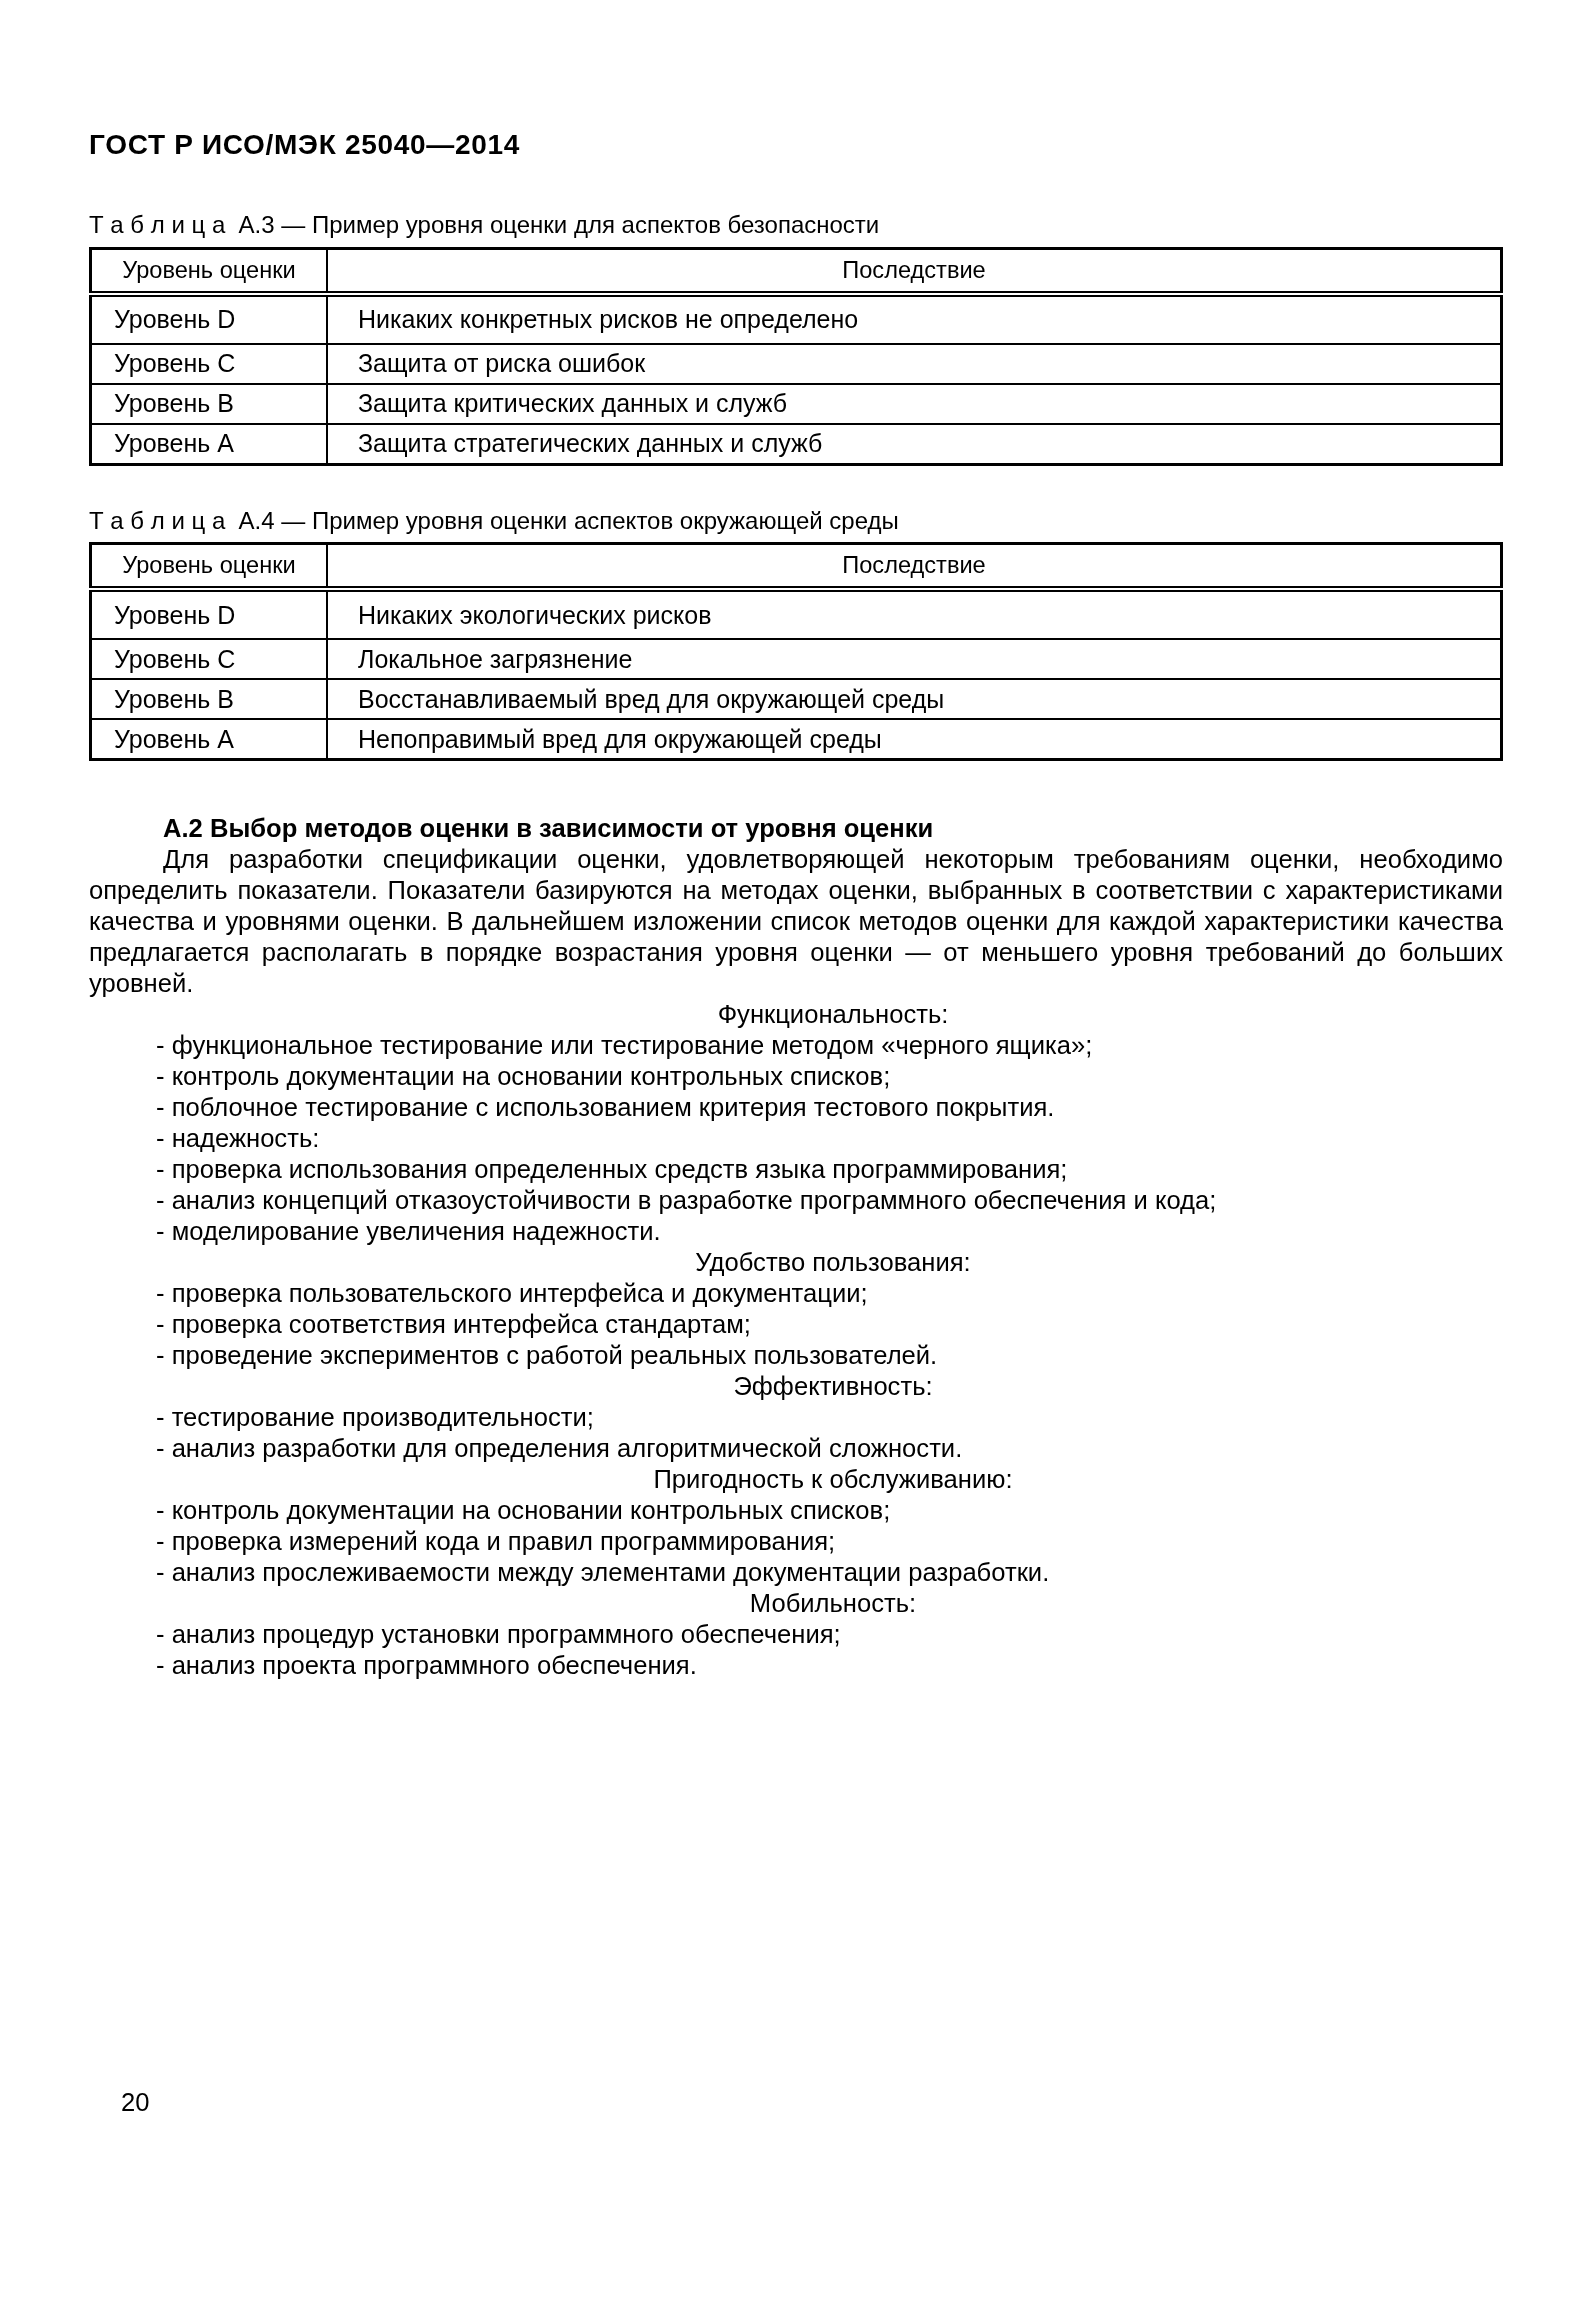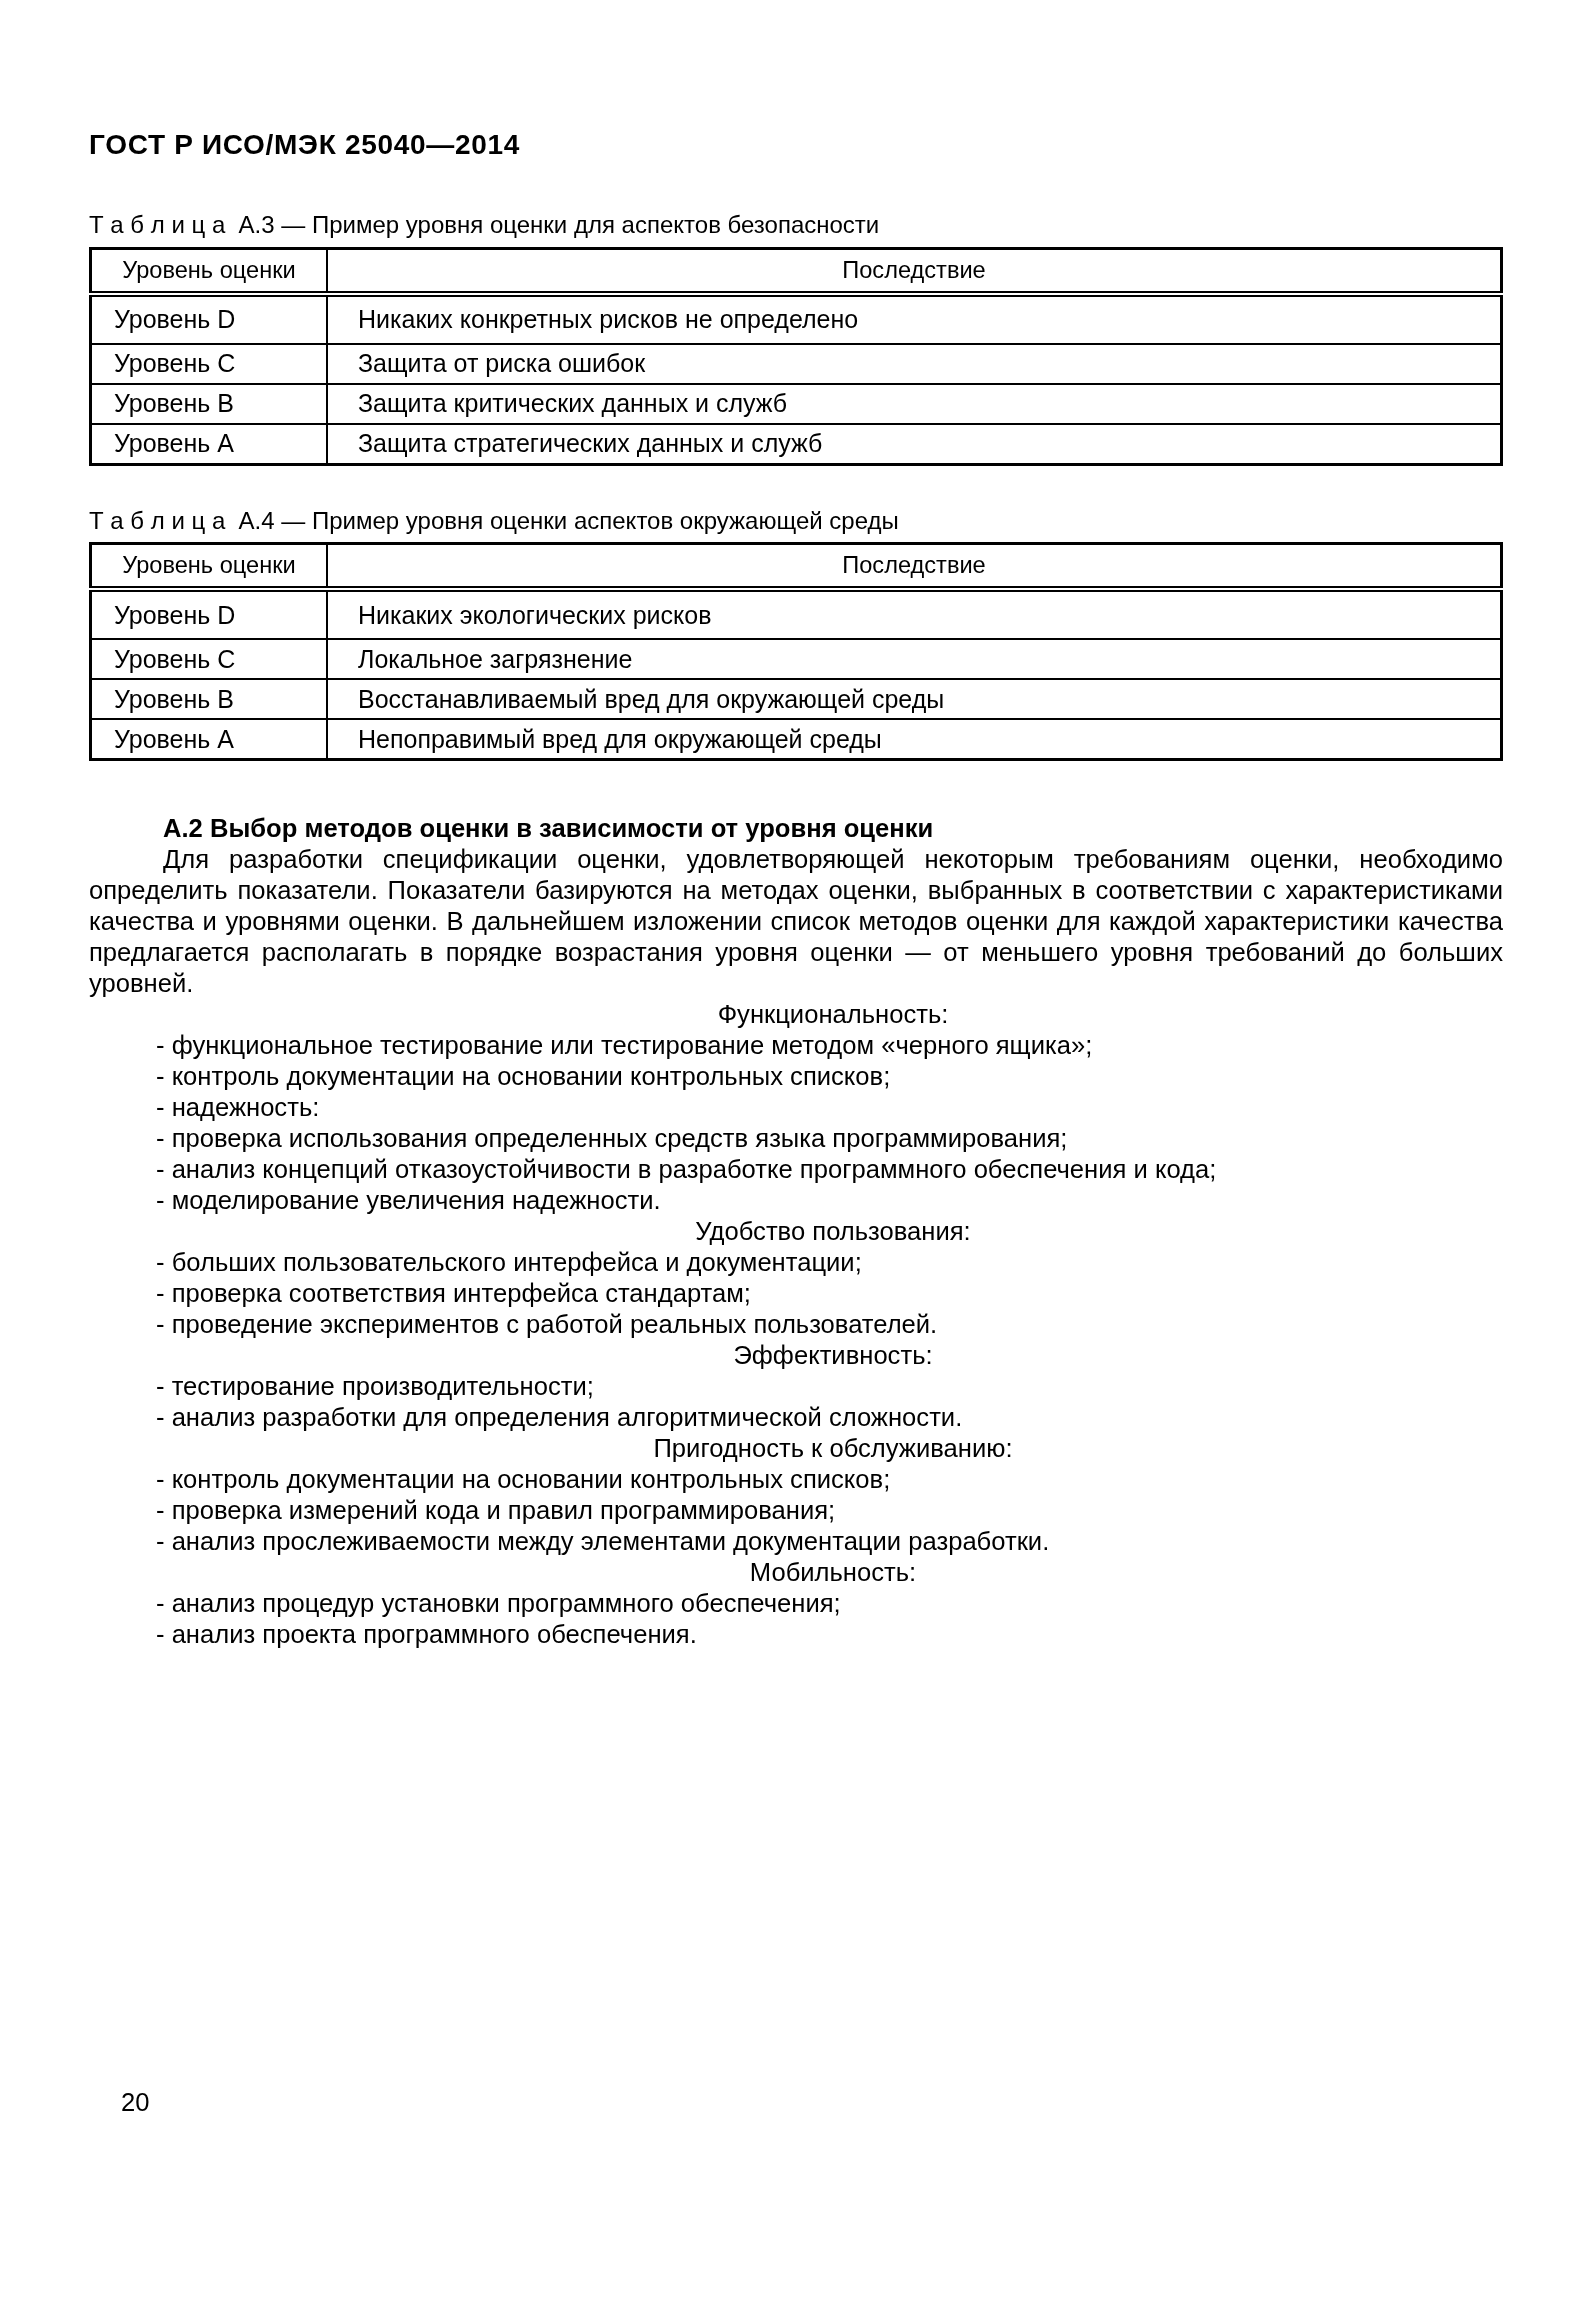--- a/index.html
+++ b/index.html
@@ -153,26 +153,27 @@
   </table>
 
   <div class="section-heading">А.2 Выбор методов оценки в зависимости от уровня оценки</div>
 
   <p class="section-paragraph">Для разработки спецификации оценки, удовлетворяющей некоторым требованиям оценки, необходимо определить показатели. Показатели базируются на методах оценки, выбранных в соответствии с характеристиками качества и уровнями оценки. В дальнейшем изложении список методов оценки для каждой характеристики качества предлагается располагать в порядке возрастания уровня оценки — от меньшего уровня требований до больших уровней.</p>
 
   <div class="method-list">
       <div class="line category">Функциональность:</div>
       <div class="line bullet">- функциональное тестирование или тестирование методом «черного ящика»;</div>
       <div class="line bullet">- контроль документации на основании контрольных списков;</div>
+      <div class="line bullet">- поблочное тестирование с использованием критерия тестового покрытия.</div>
       <div class="line bullet">- надежность:</div>
       <div class="line bullet">- проверка использования определенных средств языка программирования;</div>
       <div class="line bullet">- анализ концепций отказоустойчивости в разработке программного обеспечения и кода;</div>
       <div class="line bullet">- моделирование увеличения надежности.</div>
       <div class="line category">Удобство пользования:</div>
-      <div class="line bullet">- больших пользовательского интерфейса и документации;</div>
+      <div class="line bullet">- проверка пользовательского интерфейса и документации;</div>
       <div class="line bullet">- проверка соответствия интерфейса стандартам;</div>
       <div class="line bullet">- проведение экспериментов с работой реальных пользователей.</div>
       <div class="line category">Эффективность:</div>
       <div class="line bullet">- тестирование производительности;</div>
       <div class="line bullet">- анализ разработки для определения алгоритмической сложности.</div>
       <div class="line category">Пригодность к обслуживанию:</div>
       <div class="line bullet">- контроль документации на основании контрольных списков;</div>
       <div class="line bullet">- проверка измерений кода и правил программирования;</div>
       <div class="line bullet">- анализ прослеживаемости между элементами документации разработки.</div>
       <div class="line category">Мобильность:</div>

